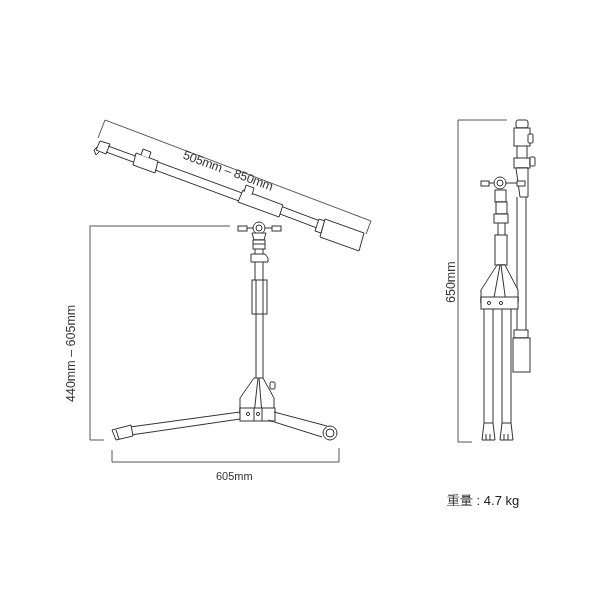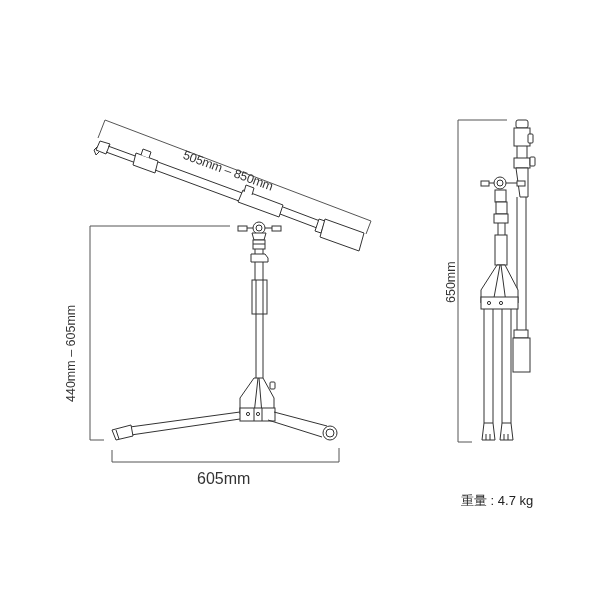--- a/index.html
+++ b/index.html
@@ -2,23 +2,23 @@
 <html><head>
 <meta charset="utf-8">
 <style>
   html, body { margin:0; padding:0; background:#ffffff; }
   body { width:600px; height:600px; position:relative; overflow:hidden; font-family:"Liberation Sans", sans-serif; }
   .diagram { position:absolute; left:0; top:0; width:600px; height:600px; }
   svg { position:absolute; left:0; top:0; }
   .lbl { position:absolute; font-family:"Liberation Sans", sans-serif; color:#333; font-size:12px; white-space:nowrap; }
   .boom-len { left:186px; top:148px; transform-origin:left top; transform:rotate(20deg); font-size:12.5px; letter-spacing:-0.2px; }
   .height-range { left:64px; top:402px; transform-origin:left top; transform:rotate(-90deg); font-size:12.5px; }
-  .base-width { left:197px; top:470px; font-size:16px; }
+  .base-width { left:216px; top:470px; font-size:11px; }
   .total-height { left:444px; top:303px; transform-origin:left top; transform:rotate(-90deg); font-size:12.5px; }
-  .weight { left:461px; top:492px; font-size:13px; color:#222; }
+  .weight { left:447px; top:492px; font-size:13px; color:#222; }
 </style>
 </head>
 <body>
 
 <div class="diagram">
 <svg width="600" height="600" viewBox="0 0 600 600" fill="none" stroke="#333" stroke-width="1">
 
   <g>
 
     <g stroke="#555">

